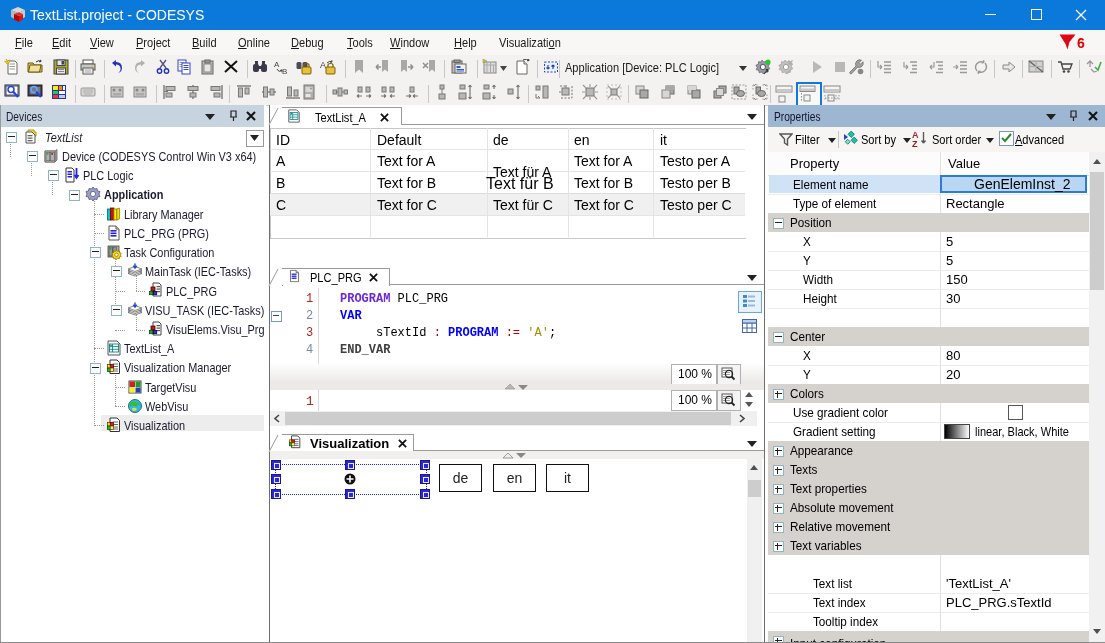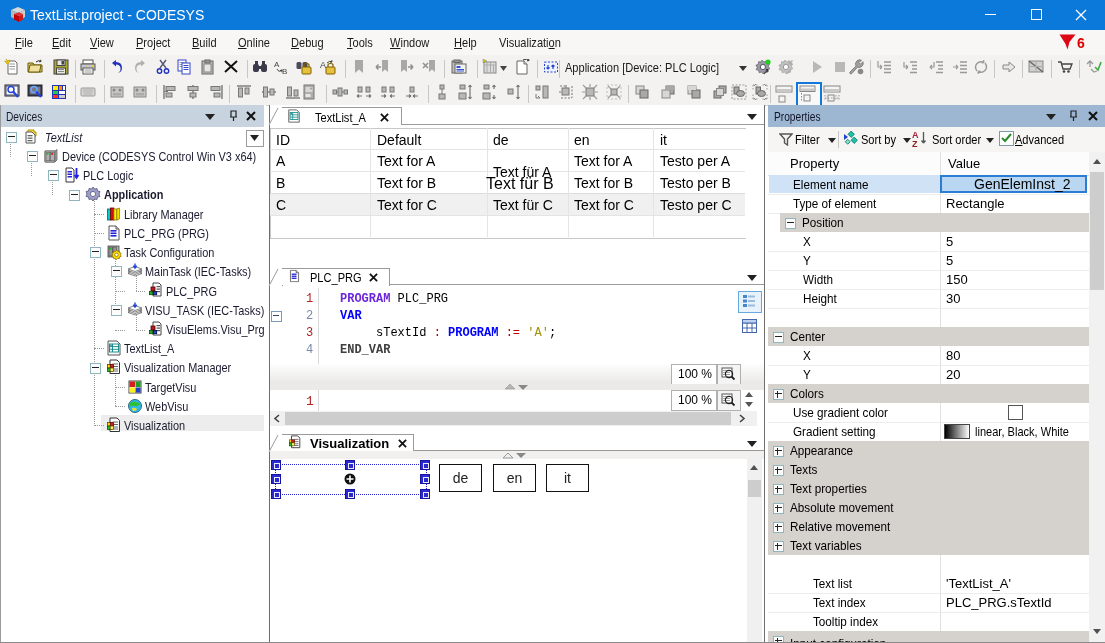--- a/index.html
+++ b/index.html
@@ -894,21 +894,21 @@
 <div class="ab" style="left:948px;top:156px;font-size:13px;color:#000;">Value</div>
 <div class="prow" style="top:175px;">
       <div class="ab" style="left:1px;top:0;width:172px;height:18px;background:#cfe2f6;"></div>
       <div class="pname" style="left:25px;">Element name</div>
       <div class="ab" style="left:172px;top:0px;width:143px;height:14px;border:2px solid #2b7cd3;background:#b9d7f2;font-size:14px;"><span style="position:relative;left:20px;top:-1px;margin-left:12px;">GenElemInst_2</span></div>
     </div>
 <div class="prow" style="top:194px;">
       <div class="pname" style="left:25px;">Type of element</div>
       <div class="pval">Rectangle</div>
     </div>
-<div class="crow" style="top:213px;margin-left:12px;">
+<div class="crow" style="top:213px;">
       <div class="ebox" style="left:5px;top:5px;"></div>
       <div class="pname" style="left:22px;">Position</div>
     </div>
 <div class="prow" style="top:232px;">
       <div class="pname" style="left:35px;">X</div>
       <div class="pval">5</div>
     </div>
 <div class="prow" style="top:251px;">
       <div class="pname" style="left:35px;">Y</div>
       <div class="pval">5</div>

